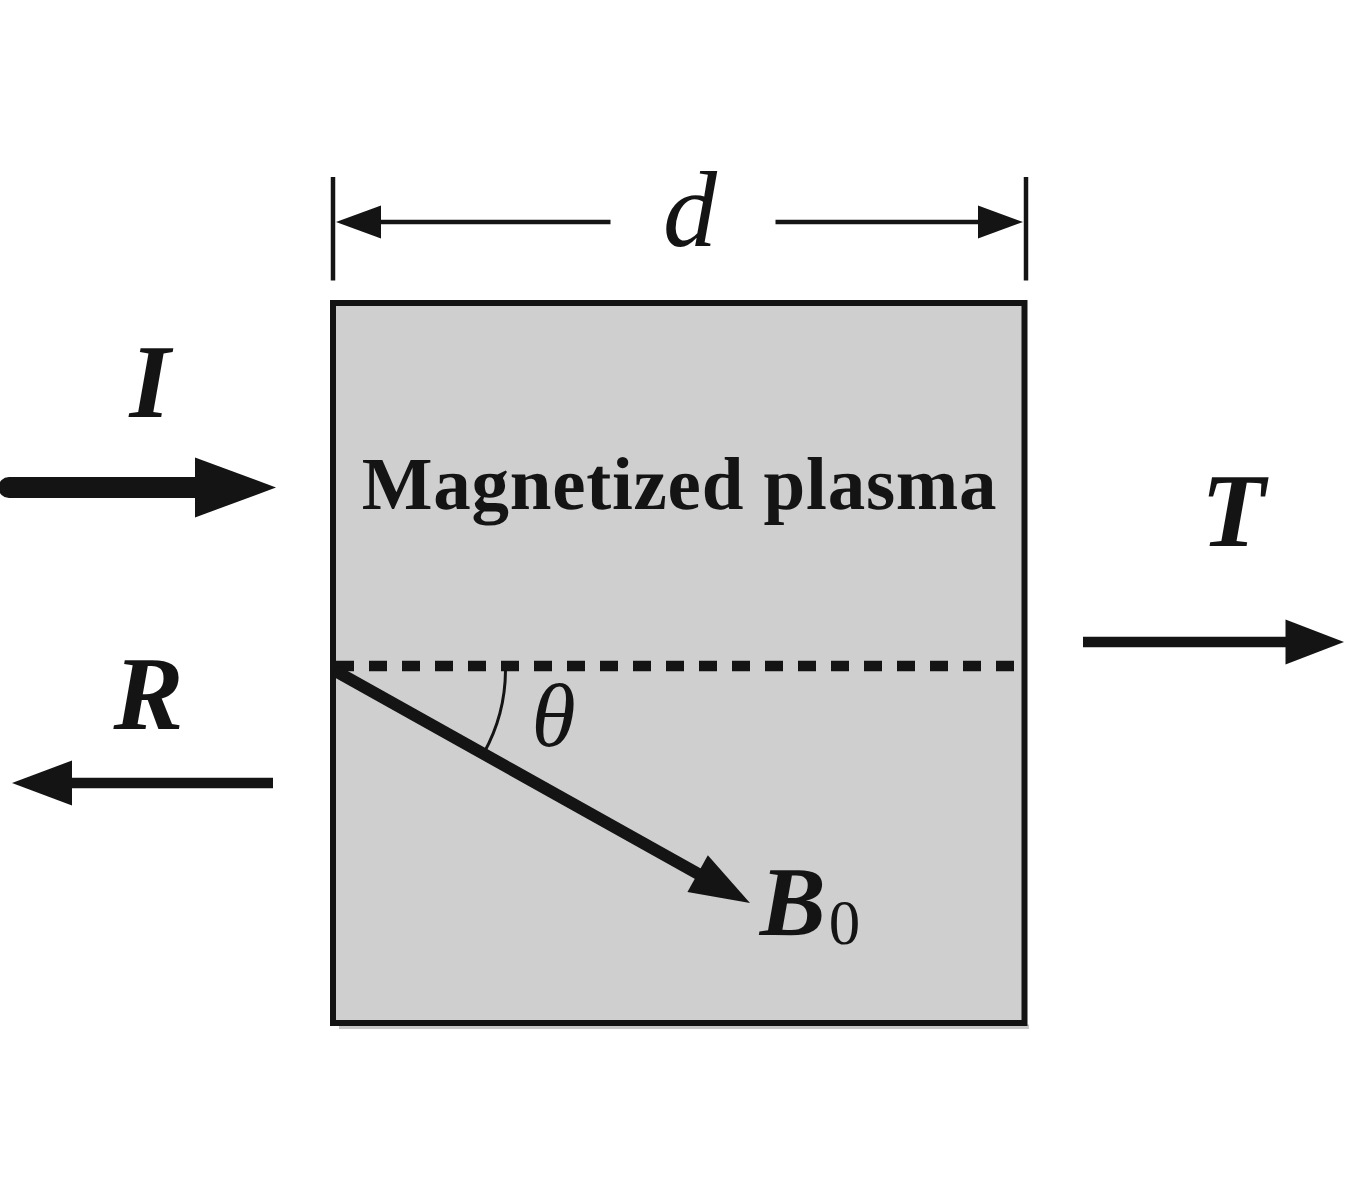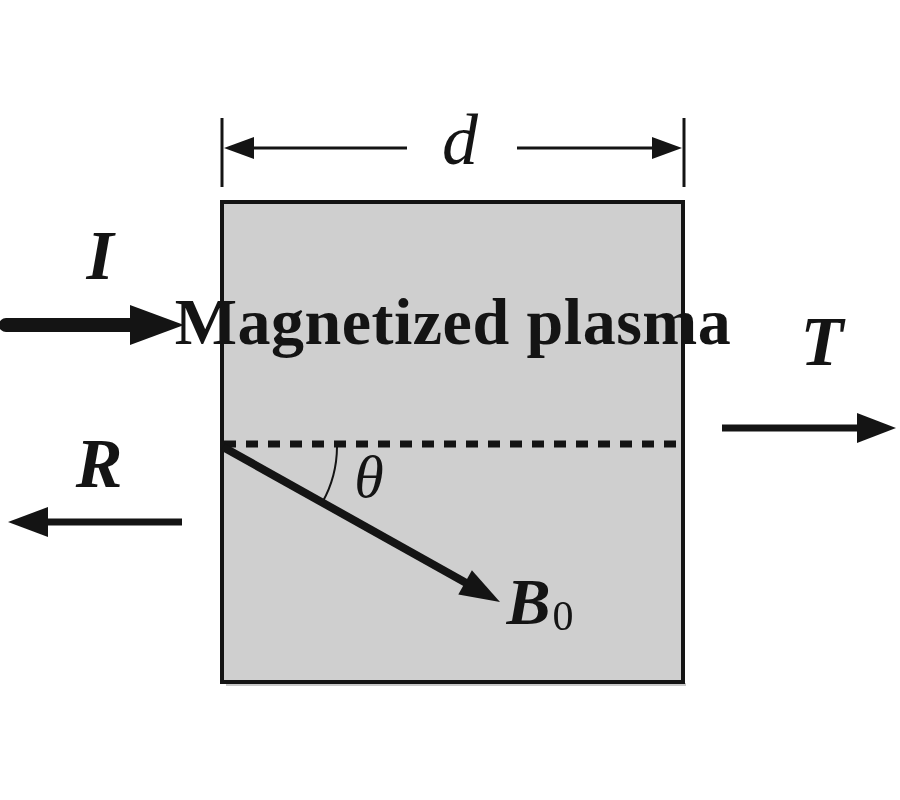--- a/index.html
+++ b/index.html
@@ -30,21 +30,21 @@
   .lbl {
     position: absolute;
     color: var(--ink);
     transform: translate(-50%, -50%);
     white-space: nowrap;
     line-height: 1;
     user-select: none;
   }
   .lbl-flow { font-style: italic; font-weight: bold; font-size: 70px; }
   .lbl-d { font-style: italic; font-weight: normal; font-size: 72px; }
-  .lbl-slab { font-weight: bold; font-size: 66px; letter-spacing: 0.5px; }
+  .lbl-slab { font-weight: bold; font-size: 50px; letter-spacing: 0.5px; }
   .lbl-theta { font-style: italic; font-weight: normal; font-size: 60px; }
   .lbl-bfield { display: flex; align-items: flex-start; }
   .b-sym { font-style: italic; font-weight: bold; font-size: 66px; line-height: 1; }
   .b-sub { font-style: normal; font-weight: normal; font-size: 42px; line-height: 1;
            margin-top: 26px; margin-left: 2px; }
 </style>
 </head>
 <body>
 
 <div class="canvas">

